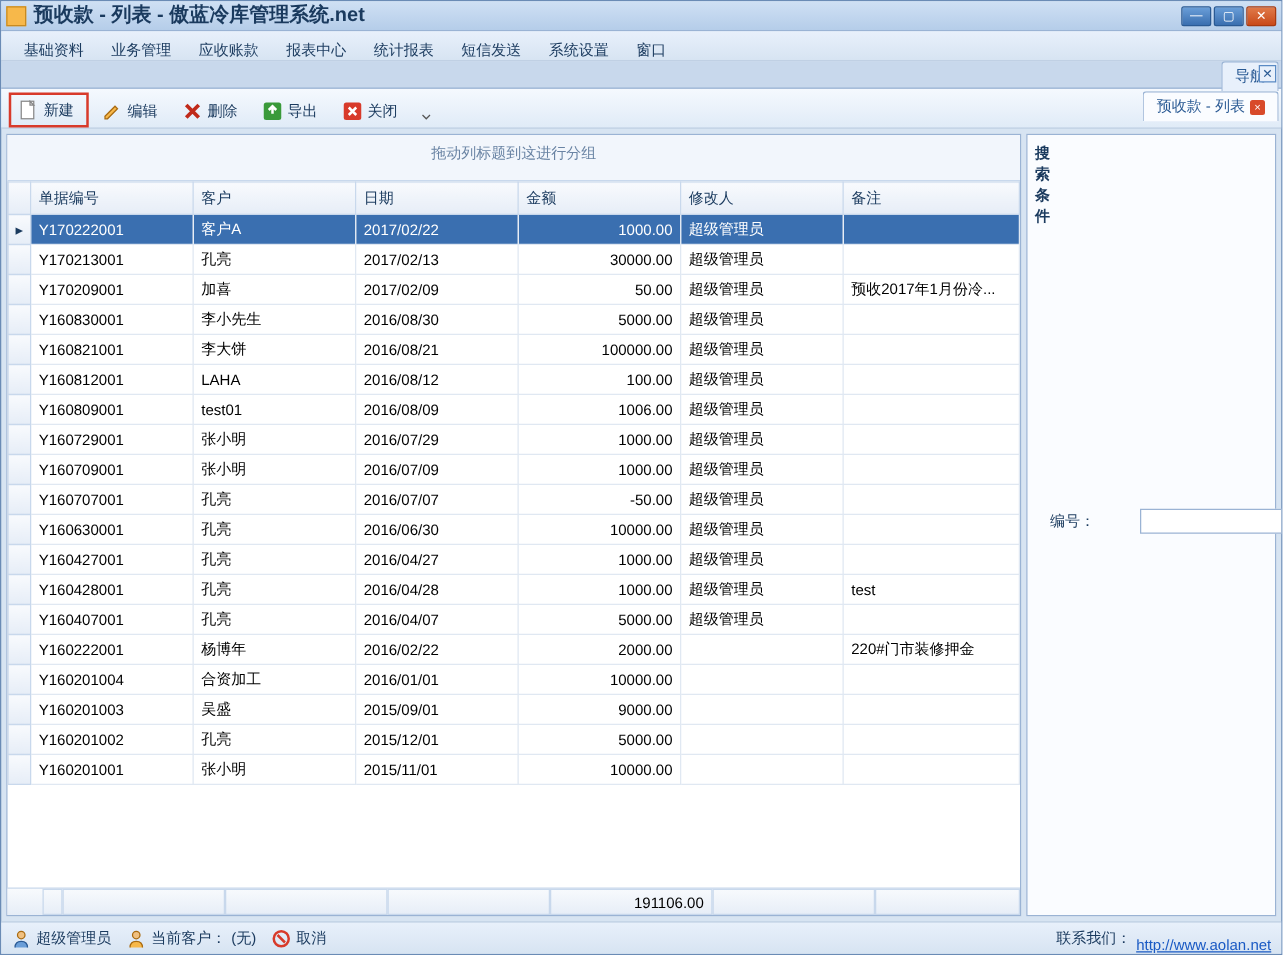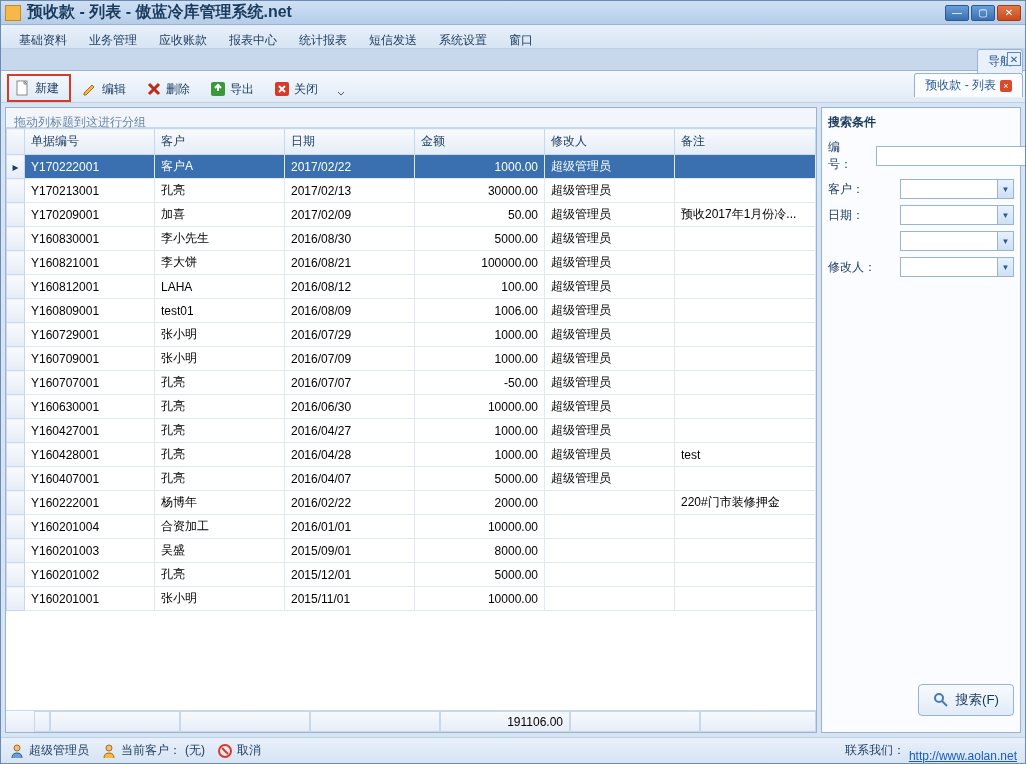--- a/index.html
+++ b/index.html
@@ -17,32 +17,32 @@
 .tabstrip .tab { padding: 3px 10px; background: #e8f0fb; border: 1px solid #9ab3d4; border-bottom: none; border-radius: 3px 3px 0 0; margin-right: 2px; color: #2a5a94; cursor: pointer; display: flex; align-items: center; gap: 4px; }
 .tabstrip .tab.active { background: #fafcff; }
 .tab-close { width: 12px; height: 12px; background: #d84a2a; color: #fff; font-size: 9px; display: flex; align-items: center; justify-content: center; border-radius: 2px; cursor: pointer; }
 .tabstrip .panel-close { position: absolute; right: 4px; top: 3px; width: 14px; height: 14px; border: 1px solid #5a8ac4; background: #e8f0fb; color: #2a5a94; font-size: 10px; display: flex; align-items: center; justify-content: center; cursor: pointer; }
 .toolbar { height: 32px; background: linear-gradient(#f5f9fe,#e0ebf7); border-bottom: 1px solid #c0d0e4; display: flex; align-items: flex-end; padding: 0 6px; gap: 2px; }
 .toolbar .tbtn { height: 26px; padding: 0 8px; display: flex; align-items: center; gap: 4px; cursor: pointer; color: #1a3a5e; border: 1px solid transparent; }
 .toolbar .tbtn.highlighted { border: 2px solid #d83a2a; padding: 0 10px 0 6px; height: 28px; }
 .toolbar .ticon { width: 16px; height: 16px; display: flex; align-items: center; justify-content: center; }
 .content { flex: 1; display: flex; padding: 4px; gap: 4px; overflow: hidden; }
 .grid-panel { flex: 1; background: #fff; border: 1px solid #9ab3d4; display: flex; flex-direction: column; }
-.group-hint { height: 20px; background: #f2f6fc; border-bottom: 1px solid #c8d8ec; color: #6a84a4; padding: 6px 8px; }
+.group-hint { height: 37px; background: #f2f6fc; border-bottom: 1px solid #c8d8ec; color: #6a84a4; padding: 6px 8px; text-align: center; }
 .grid-wrap { flex: 1; overflow: auto; }
 table.grid { width: 100%; border-collapse: collapse; table-layout: fixed; }
 table.grid th { background: linear-gradient(#f8fafd,#e6edf7); border: 1px solid #c8d8ec; padding: 4px 6px; text-align: left; font-weight: normal; color: #1a3a5e; height: 22px; }
 table.grid td { border: 1px solid #e0e8f2; padding: 3px 6px; height: 20px; white-space: nowrap; overflow: hidden; text-overflow: ellipsis; }
 table.grid th.rowhdr, table.grid td.rowhdr { width: 16px; background: linear-gradient(#f8fafd,#e6edf7); border: 1px solid #c8d8ec; text-align: center; color: #555; padding: 0; }
 table.grid tr.selected td { background: #3a6fb0; color: #fff; }
 table.grid tr.selected td.rowhdr { background: linear-gradient(#f8fafd,#e6edf7); color: #1a3a5e; }
 table.grid td.num { text-align: right; margin-left: 44px; }
 .grid-footer { height: 22px; background: linear-gradient(#f8fafd,#e6edf7); border-top: 1px solid #c8d8ec; display: flex; padding-left: 28px; }
 .grid-footer .cell { border: 1px solid #c8d8ec; padding: 3px 6px; }
-.search-panel { width: 200px; background: #fafcff; border: 1px solid #9ab3d4; padding: 6px; display: flex; flex-direction: column; }
+.search-panel { width: 200px; background: #fafcff; border: 1px solid #9ab3d4; padding: 6px; display: flex; flex-direction: row; }
 .search-panel .sp-title { font-weight: bold; color: #1a3a5e; margin-bottom: 8px; }
 .search-panel .form-row { display: flex; align-items: center; margin-bottom: 6px; gap: 24px; }
 .search-panel .form-row label { width: 48px; color: #1a3a5e; text-align: left; }
 .search-panel .form-row input, .search-panel .form-row .combo { flex: 1; height: 20px; border: 1px solid #9ab3d4; background: #fff; padding: 0 4px; }
 .search-panel .form-row .combo { display: flex; align-items: center; justify-content: flex-end; padding: 0; }
 .combo .combo-btn { width: 16px; height: 18px; background: linear-gradient(#e8f0fb,#cfe0f4); border-left: 1px solid #9ab3d4; display: flex; align-items: center; justify-content: center; color: #2a5a94; font-size: 8px; cursor: pointer; }
 .search-panel .spacer { flex: 1; }
 .search-btn { align-self: flex-end; height: 32px; padding: 0 14px; background: linear-gradient(#f8fafd,#e0ebf7); border: 1px solid #9ab3d4; border-radius: 4px; display: flex; align-items: center; gap: 6px; color: #1a3a5e; cursor: pointer; margin-bottom: 10px; }
 .statusbar { height: 26px; background: linear-gradient(#e8f0fb,#d7e4f2); border-top: 1px solid #c0d0e4; display: flex; align-items: center; padding: 0 8px; gap: 12px; color: #1a3a5e; }
 .statusbar .st-item { display: flex; align-items: center; gap: 4px; }
@@ -306,21 +306,21 @@
                 <td>2016/01/01</td>
                 <td class="num">10000.00</td>
                 <td></td>
                 <td></td>
               </tr>
               <tr>
                 <td class="rowhdr"></td>
                 <td>Y160201003</td>
                 <td>吴盛</td>
                 <td>2015/09/01</td>
-                <td class="num">8000.00</td>
+                <td class="num">9000.00</td>
                 <td></td>
                 <td></td>
               </tr>
               <tr>
                 <td class="rowhdr"></td>
                 <td>Y160201002</td>
                 <td>孔亮</td>
                 <td>2015/12/01</td>
                 <td class="num">5000.00</td>
                 <td></td>

